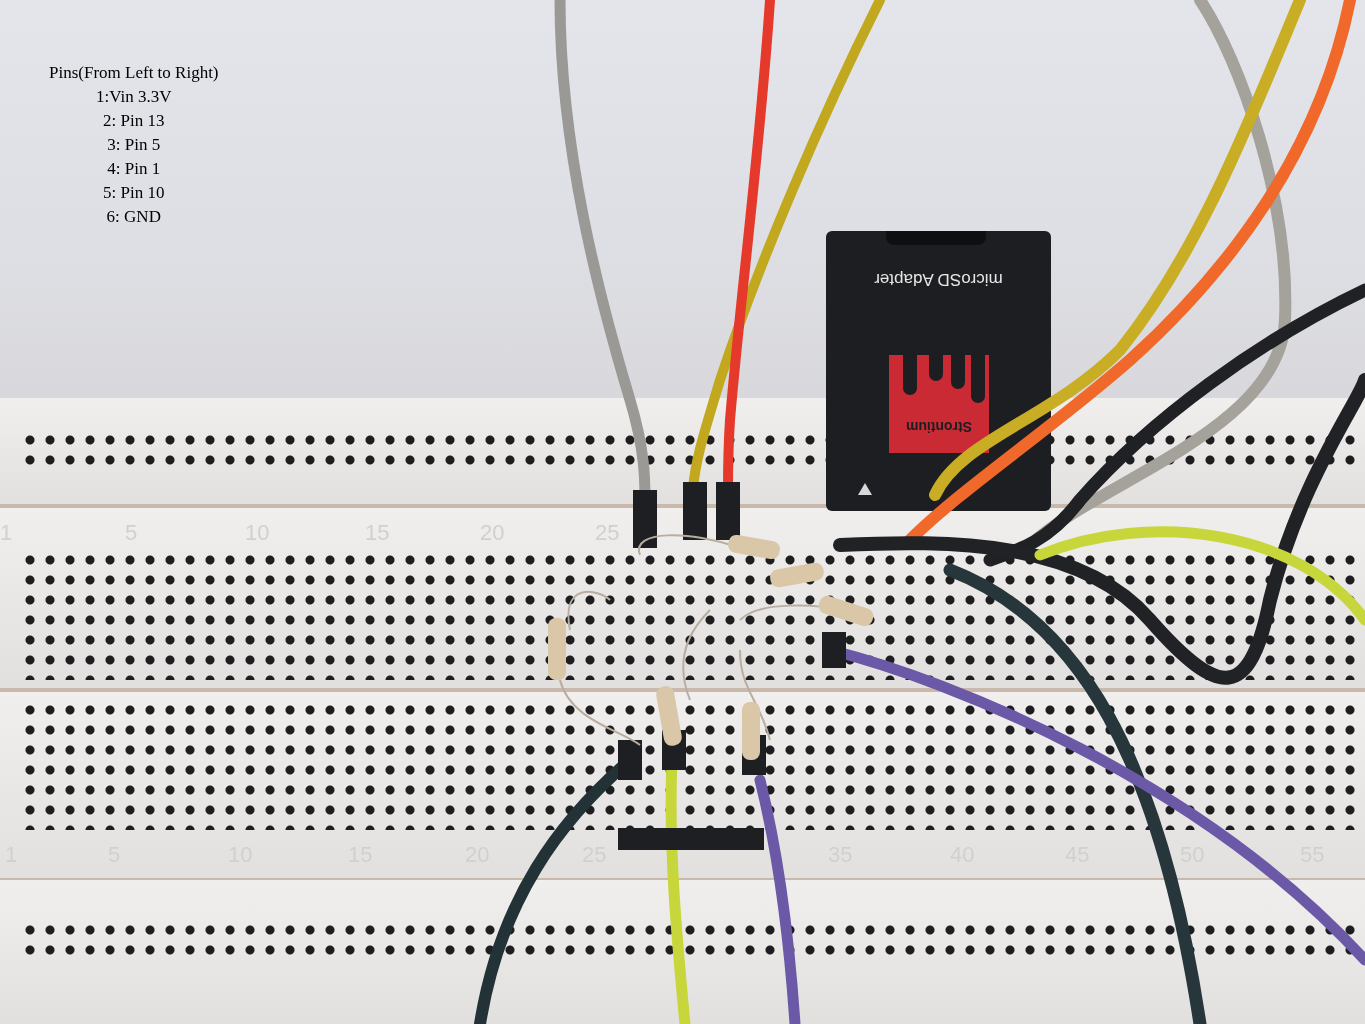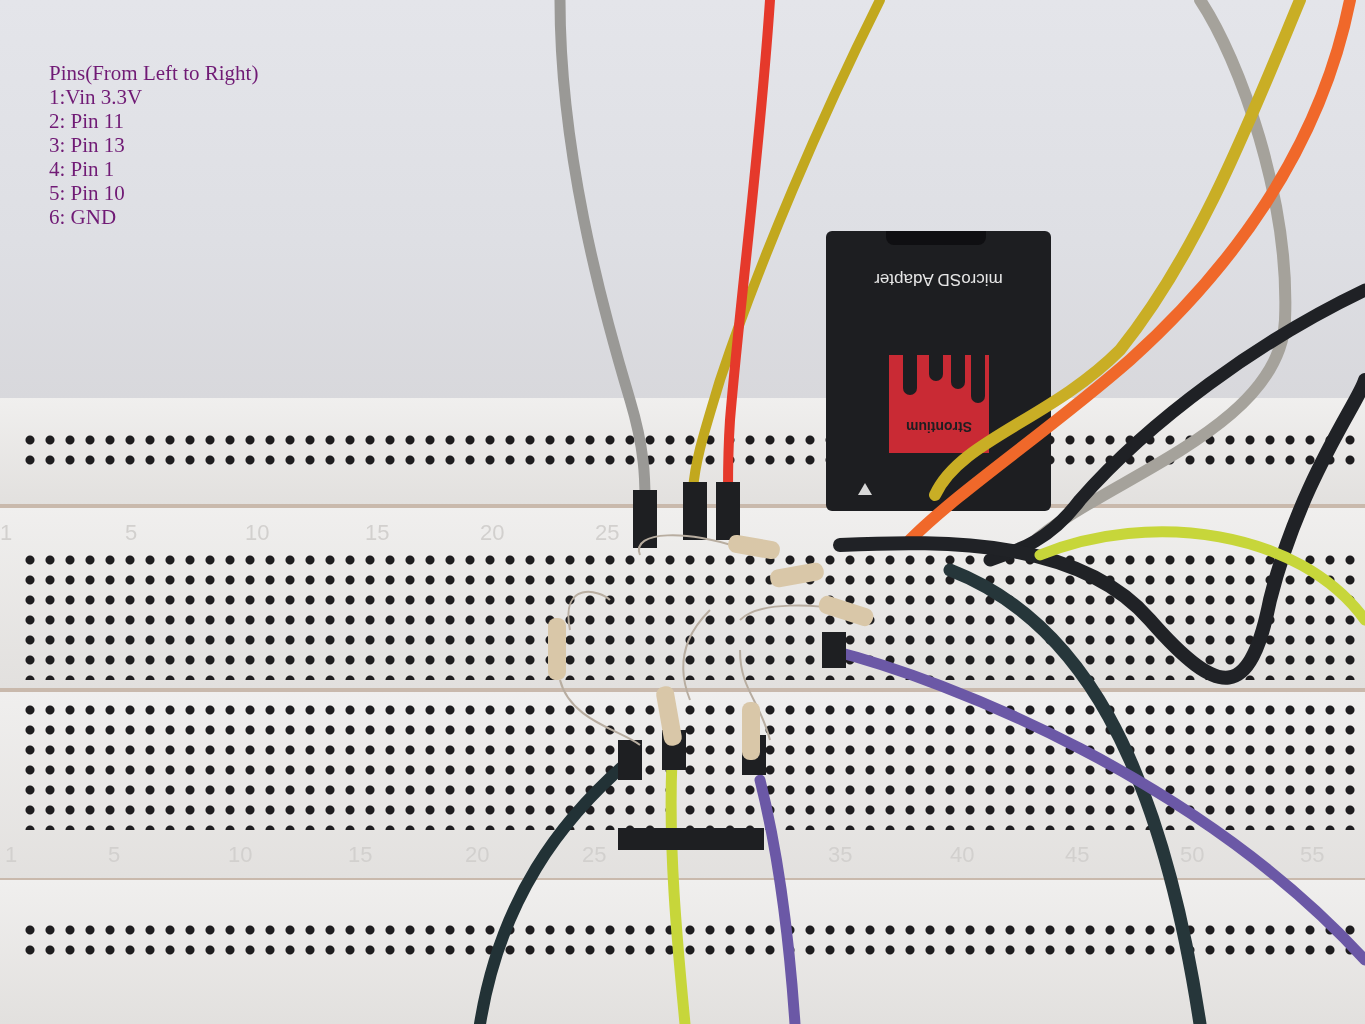--- a/index.html
+++ b/index.html
@@ -8,21 +8,21 @@
   .wall{position:absolute;left:0;top:0;width:1365px;height:400px;background:linear-gradient(180deg,#e4e5ea 0%,#dedfe4 60%,#d8d8dc 100%);}
   .rail{position:absolute;left:0;width:1365px;background:linear-gradient(180deg,#f0efee,#e2e0de);}
   .rail.r1{top:398px;height:108px;}
   .rail.r2{top:508px;height:180px;}
   .rail.r3{top:692px;height:190px;}
   .rail.r4{top:880px;height:144px;}
   .groove{position:absolute;left:0;width:1365px;height:4px;background:#c9b9ac;}
   .holes{position:absolute;left:20px;right:0;background-image:radial-gradient(circle,#1e1d1f 0 4px,transparent 5px);background-size:20px 20px;}
   .numbers{position:absolute;left:0;width:1365px;height:30px;}
   .numbers span{position:absolute;color:#d2d0ce;font-family:"Liberation Sans",sans-serif;font-size:22px;}
-  .overlay{position:absolute;left:49px;top:61px;font-size:21px;line-height:24px;color:#701a75;white-space:pre;}
+  .overlay{position:absolute;left:49px;top:61px;font-size:17px;line-height:24px;color:#000000;white-space:pre;text-align:center;}
   .sd{position:absolute;left:826px;top:231px;width:225px;height:280px;background:#1d1e21;border-radius:6px;}
   .sd .notch{position:absolute;left:60px;top:0;width:100px;height:14px;background:#0f0f12;border-radius:0 0 8px 8px;}
   .sd .label{position:absolute;left:0;right:0;top:38px;text-align:center;color:#e6e6e6;font-family:"Liberation Sans",sans-serif;font-size:17px;transform:rotate(180deg);}
   .sd .brand{position:absolute;left:63px;top:124px;width:100px;height:98px;background:#c92a34;}
   .sd .brand .drip{position:absolute;top:0;width:14px;background:#1d1e21;border-radius:0 0 7px 7px;}
   .sd .brand .bt{position:absolute;left:0;right:0;bottom:18px;text-align:center;color:#1d1e21;font-family:"Liberation Sans",sans-serif;font-size:14px;font-weight:bold;transform:rotate(180deg);}
   .sd .tri{position:absolute;left:32px;top:252px;width:0;height:0;border-left:7px solid transparent;border-right:7px solid transparent;border-bottom:12px solid #d8d8d8;}
   svg.wires{position:absolute;left:0;top:0;}
 </style>
 </head>
@@ -119,14 +119,14 @@
     <g>
       <rect x="728" y="538" width="52" height="18" rx="8" fill="#d9c7a8" transform="rotate(10 754 547)"></rect>
       <rect x="770" y="566" width="54" height="18" rx="8" fill="#d9c7a8" transform="rotate(-10 797 575)"></rect>
       <rect x="818" y="602" width="56" height="18" rx="8" fill="#d9c7a8" transform="rotate(18 846 611)"></rect>
       <rect x="548" y="618" width="18" height="62" rx="8" fill="#d9c7a8"></rect>
       <rect x="660" y="686" width="18" height="60" rx="8" fill="#d9c7a8" transform="rotate(-10 669 716)"></rect>
       <rect x="742" y="702" width="18" height="58" rx="8" fill="#d9c7a8"></rect>
     </g>
   </svg>
 
-  <div class="overlay"><div>Pins(From Left to Right)</div><div>1:Vin 3.3V</div><div>2: Pin 11</div><div>3: Pin 13</div><div>4: Pin 1</div><div>5: Pin 10</div><div>6: GND</div></div>
+  <div class="overlay"><div>Pins(From Left to Right)</div><div>1:Vin 3.3V</div><div>2: Pin 13</div><div>3: Pin 5</div><div>4: Pin 1</div><div>5: Pin 10</div><div>6: GND</div></div>
 </div>
 
 </body></html>

